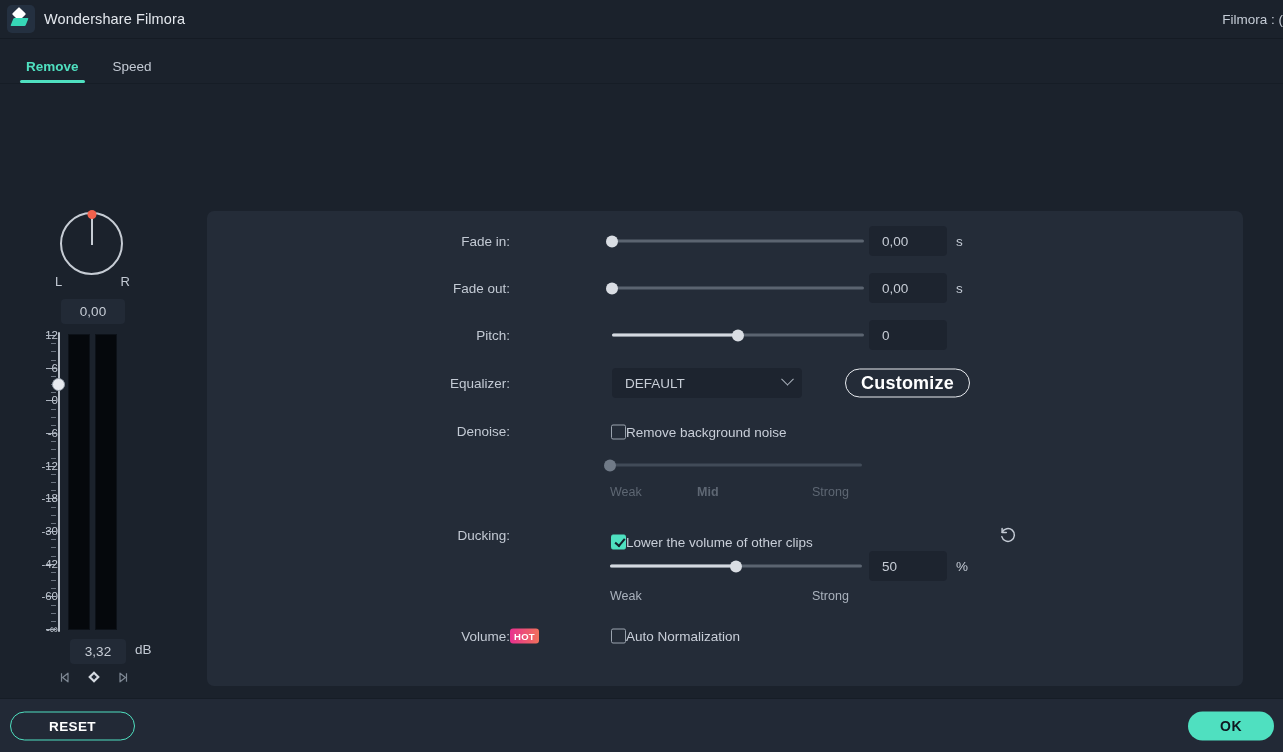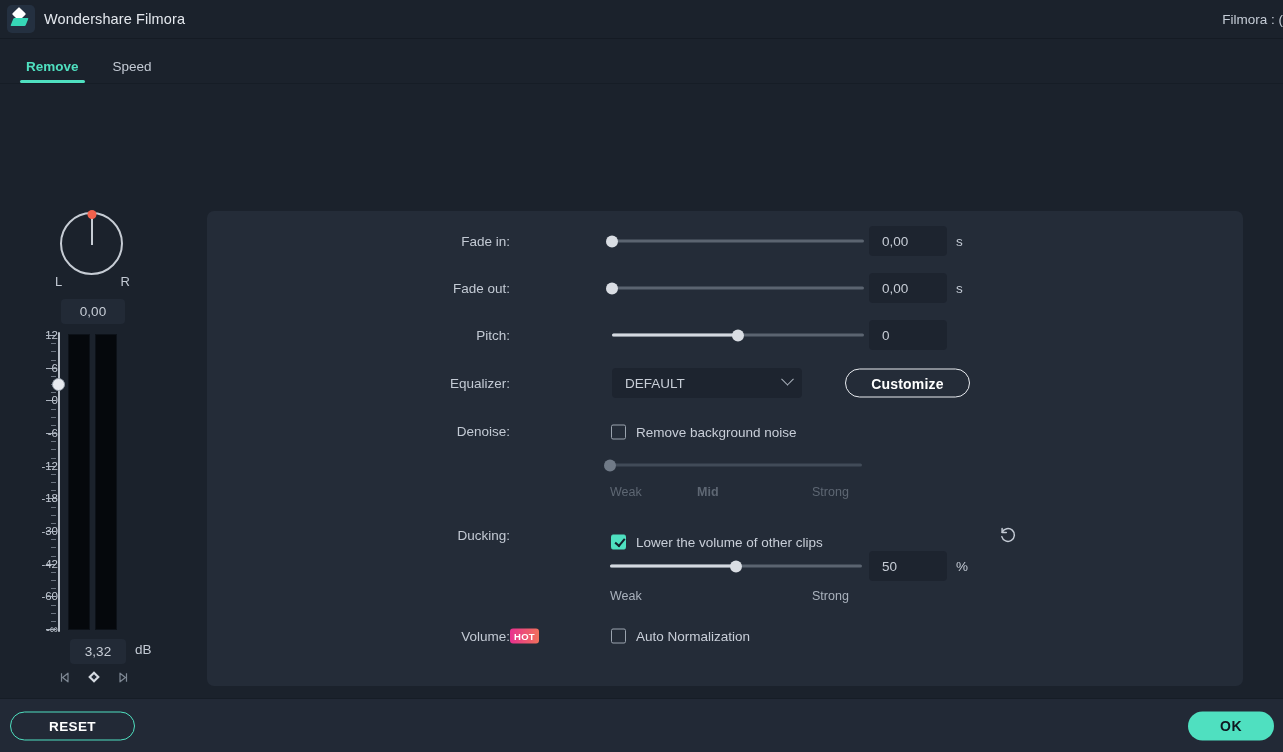--- a/index.html
+++ b/index.html
@@ -194,38 +194,38 @@
     cursor: default;
   }
   .chev {
     width: 9px; height: 9px; border-right: 1.6px solid #aeb6c1;
     border-bottom: 1.6px solid #aeb6c1; transform: rotate(45deg) translate(-3px,-3px);
   }
 
   .pill-btn {
     position: absolute; height: 29px; border-radius: 15px;
     border: 1.7px solid #e8ebef; background: transparent;
-    color: #ffffff; font-size: 14px; font-weight: bold;
+    color: #ffffff; font-size: 18px; font-weight: bold;
     display: flex; align-items: center; justify-content: center;
     transform: translateY(-50%); cursor: default; letter-spacing: .2px;
   }
 
   .cbrow { position: absolute; display: flex; align-items: center; transform: translateY(-50%); }
   .checkbox {
     width: 15px; height: 15px; border-radius: 2px;
     border: 1.4px solid #9aa3ae; background: transparent;
     flex: none; position: relative; cursor: default;
   }
   .checkbox.checked { background: #4fe0c0; border-color: #4fe0c0; }
   .checkbox.checked::after {
     content: ""; position: absolute; left: 4.5px; top: 1px;
     width: 4px; height: 8px; border-right: 2px solid #13202a;
     border-bottom: 2px solid #13202a; transform: rotate(40deg);
   }
-  .cbtext { margin-left: 10px; font-size: 13.5px; color: #c8ced8; white-space: nowrap; }
+  .cbtext { font-size: 13.5px; color: #c8ced8; white-space: nowrap; }
 
   .ticklabel {
     position: absolute; font-size: 12.5px; color: #aab2bd;
     transform: translateY(-50%); white-space: nowrap;
   }
   .ticklabel.dim { color: #5e6773; }
 
   .reset-icon {
     position: absolute; width: 20px; height: 20px;
     transform: translateY(-50%); cursor: default;

